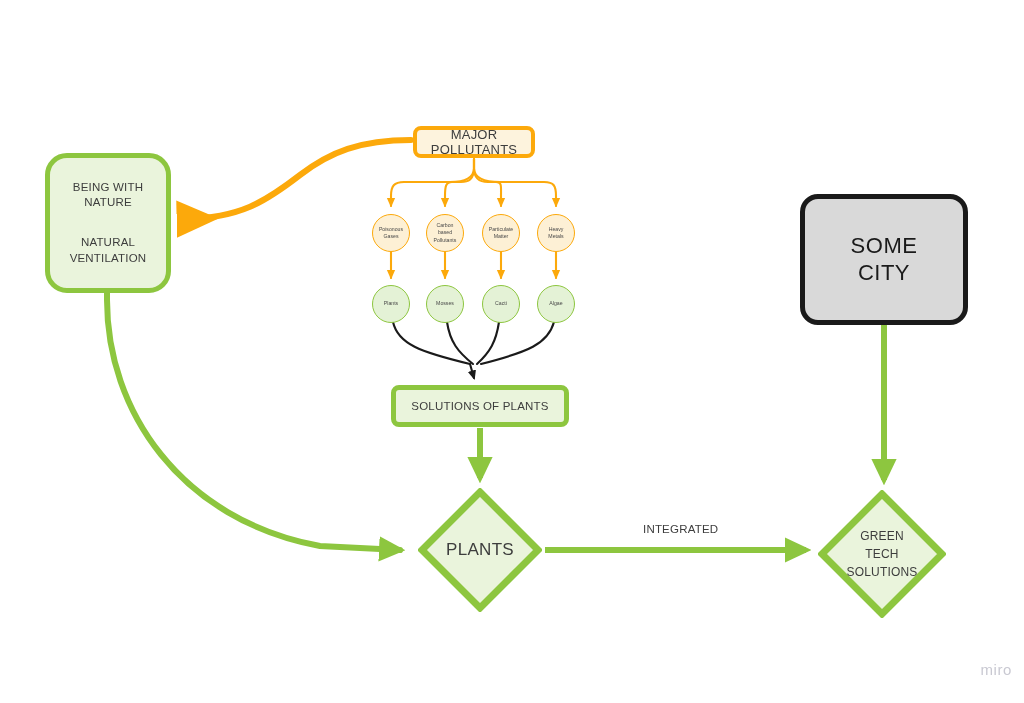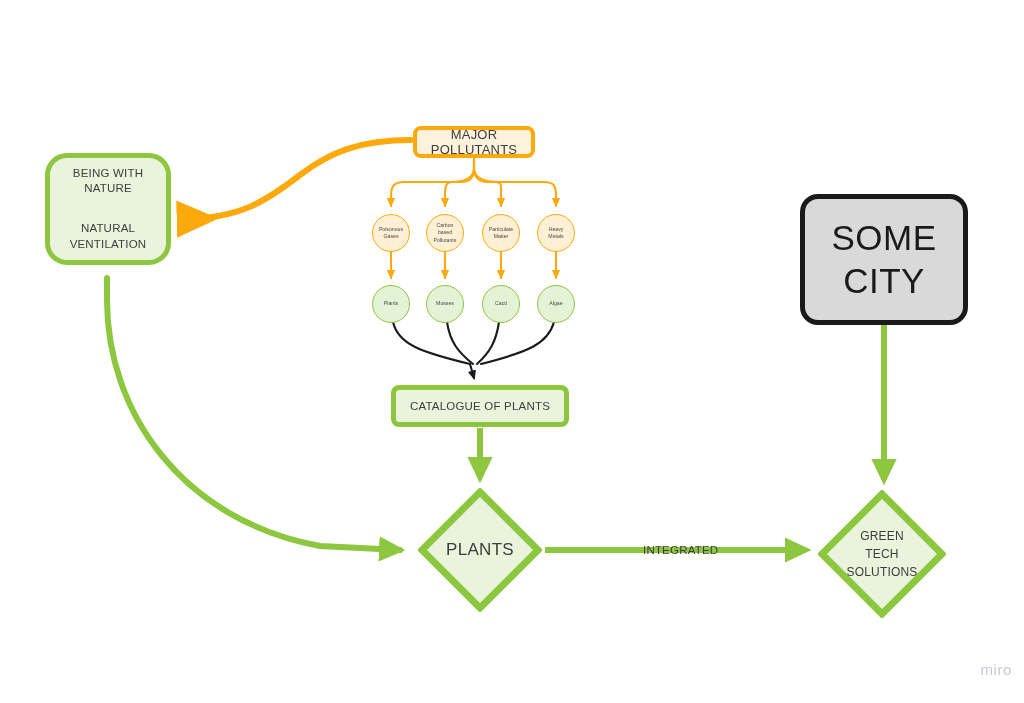--- a/index.html
+++ b/index.html
@@ -67,36 +67,36 @@
     height: 32px;
     font-size: 13px;
     letter-spacing: .2px;
   }
 
   
   #node-being-with-nature {
     left: 45px;
     top: 153px;
     width: 126px;
-    height: 112px;
+    height: 140px;
     border-radius: 22px;
     flex-direction: column;
     gap: 24px;
     font-size: 11.5px;
     line-height: 1.35;
     letter-spacing: .2px;
   }
 
   
   #node-some-city {
     left: 800px;
     top: 194px;
     width: 168px;
     height: 131px;
-    font-size: 35px;
+    font-size: 22px;
     line-height: 1.22;
     letter-spacing: .5px;
     color: #1a1a1a;
   }
 
   
   #node-catalogue {
     left: 391px;
     top: 385px;
     width: 178px;
@@ -178,21 +178,21 @@
   
   .edge-label {
     position: absolute;
     color: #3d3d3d;
     font-size: 11.5px;
     letter-spacing: .2px;
     white-space: nowrap;
   }
   #edge-label-integrated {
     left: 643px;
-    top: 544px;
+    top: 523px;
   }
 
   
   #watermark {
     position: absolute;
     right: 12px;
     bottom: 25px;
     font-size: 15px;
     color: #c9c9d2;
     letter-spacing: .6px;
@@ -275,21 +275,21 @@
   </div>
 
   <div class="node rect rect-grey" id="node-some-city">
     <span>
       <span>SOME</span><br>
       <span>CITY</span>
     </span>
   </div>
 
   <div class="node rect rect-green" id="node-catalogue">
-    <span>CATALOGUE OF PLANTS</span>
+    <span>SOLUTIONS OF PLANTS</span>
   </div>
 
   <div class="circle circle-orange" style="left:372px; top:214px;">
     <div>
       <span>Poisonous</span>
       <span>Gases</span>
     </div>
   </div>
   <div class="circle circle-orange" style="left:426px; top:214px;">
     <div>

